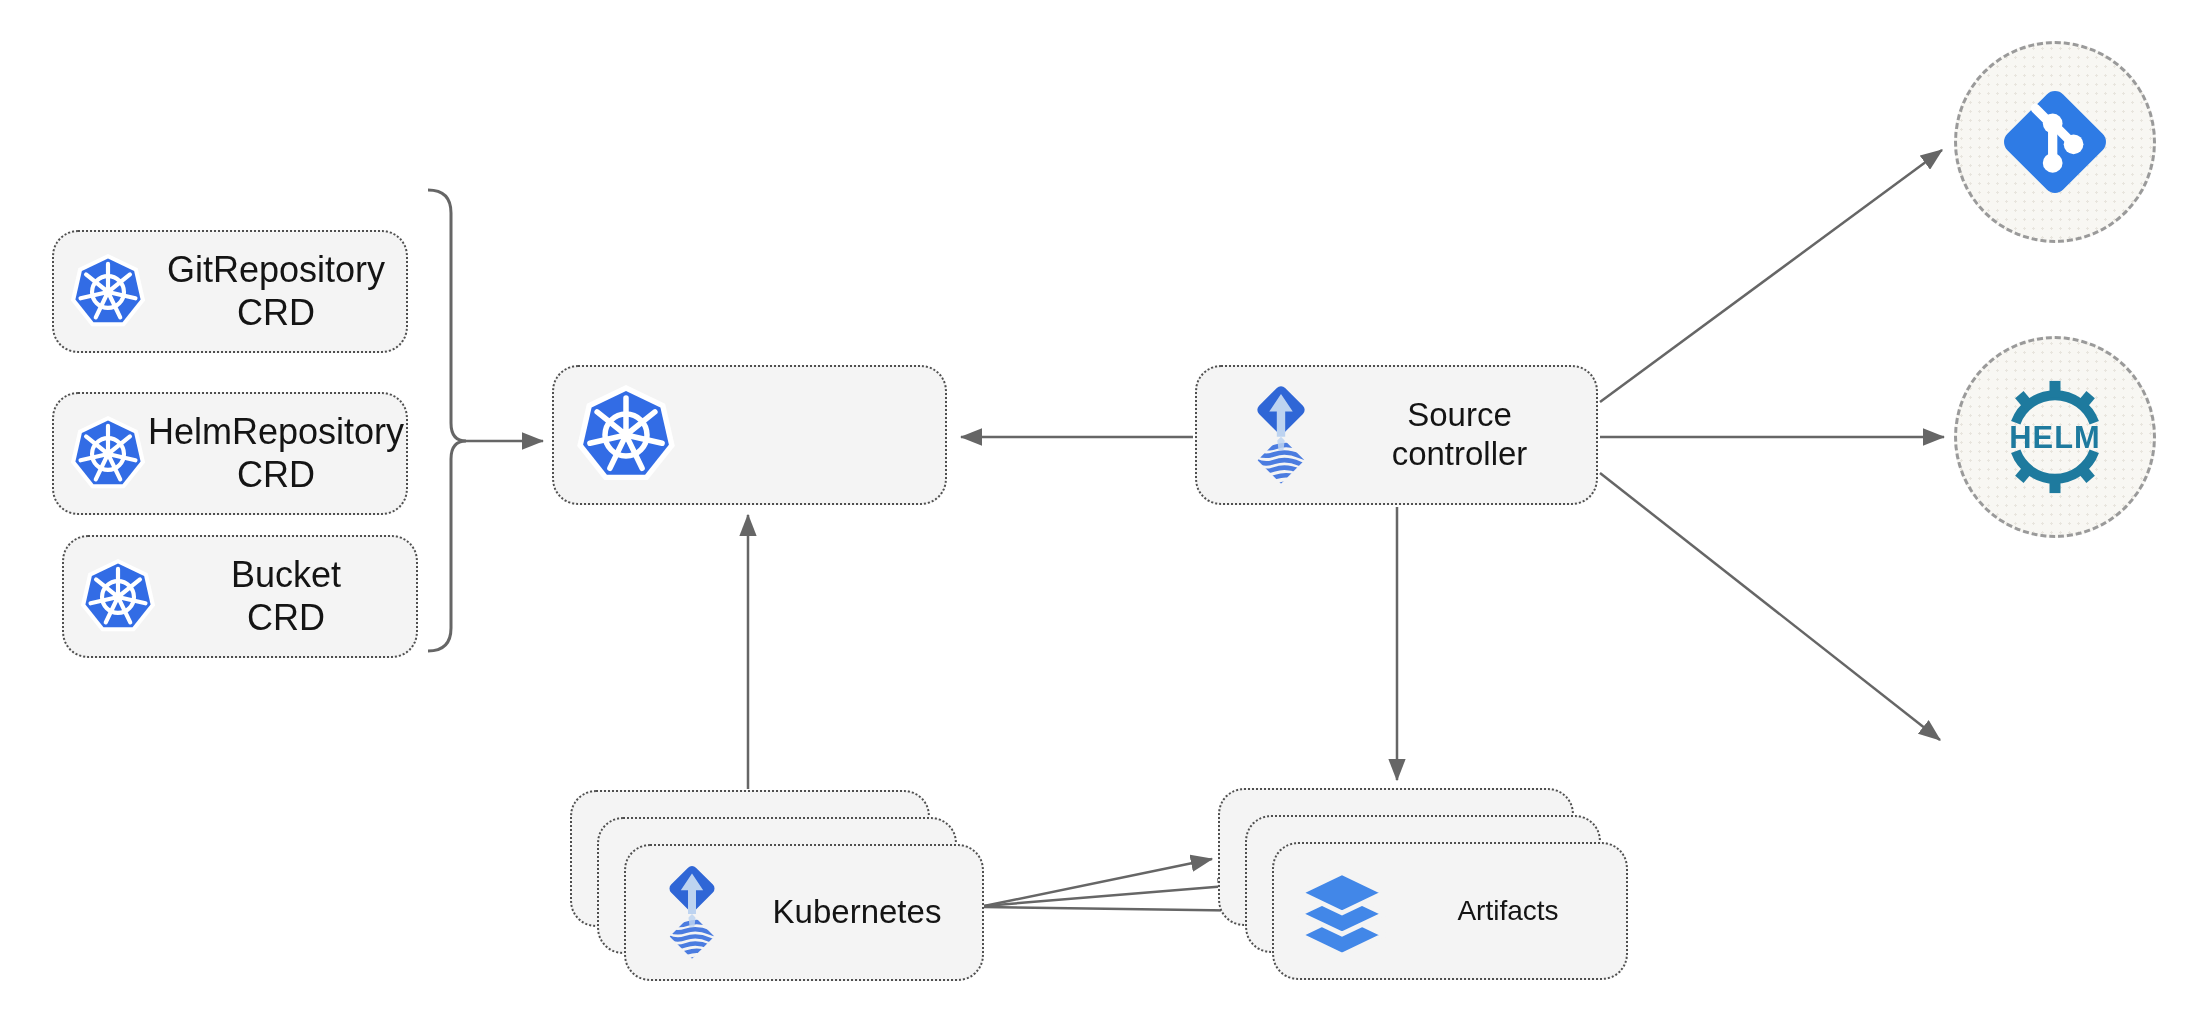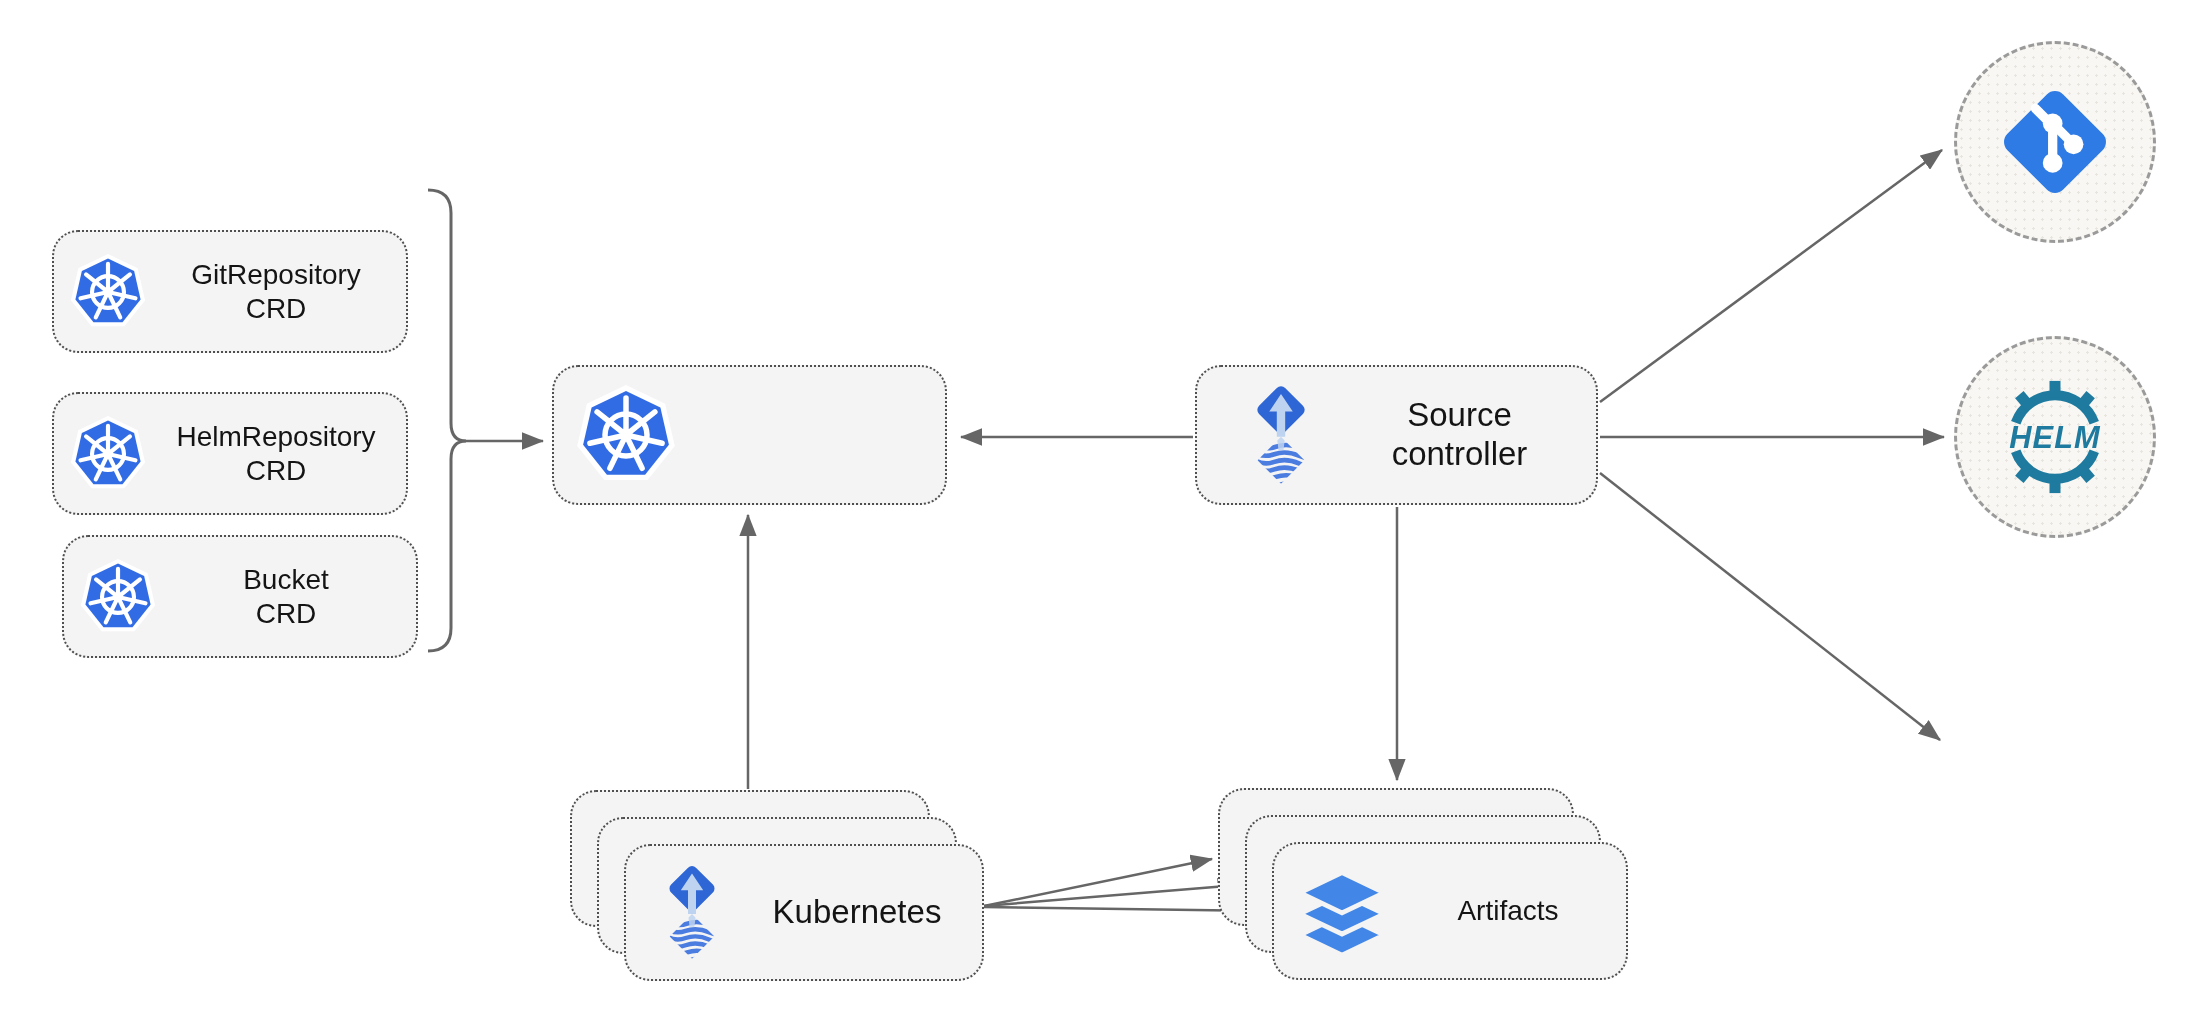--- a/index.html
+++ b/index.html
@@ -15,38 +15,38 @@
   .node-box{
     position:absolute;
     background:#f4f4f4;
     border:2.5px dotted #4f4f4f;
     border-radius:26px;
     box-sizing:border-box;
     display:flex;align-items:center;
   }
   .node-label{
     flex:1;text-align:center;
-    font-size:28px;line-height:1.18;color:#141414;
+    font-size:36px;line-height:1.18;color:#141414;
   }
   .icon-wrap{flex:0 0 auto;display:flex;align-items:center;justify-content:center;margin-left:16px;}
   .stack-back{
     position:absolute;
     background:#f4f4f4;
     border:2.5px dotted #4f4f4f;
     border-radius:26px;
     box-sizing:border-box;
   }
   .ext-circle{
     position:absolute;width:202px;height:202px;
     border:3px dashed #9a9a9a;border-radius:50%;
     box-sizing:border-box;
     background-color:#f8f7f3;
     background-image:radial-gradient(#e8e5de 1.3px, transparent 1.3px);
     background-size:9px 9px;
-    display:flex;align-items:center;justify-content:center;font-style:italic;
+    display:flex;align-items:center;justify-content:center;
   }
 </style>
 </head>
 <body>
 
 <div id="canvas">
 
   <svg width="0" height="0" style="position:absolute" aria-hidden="true">
     <defs>
       <g id="k8s-glyph">

